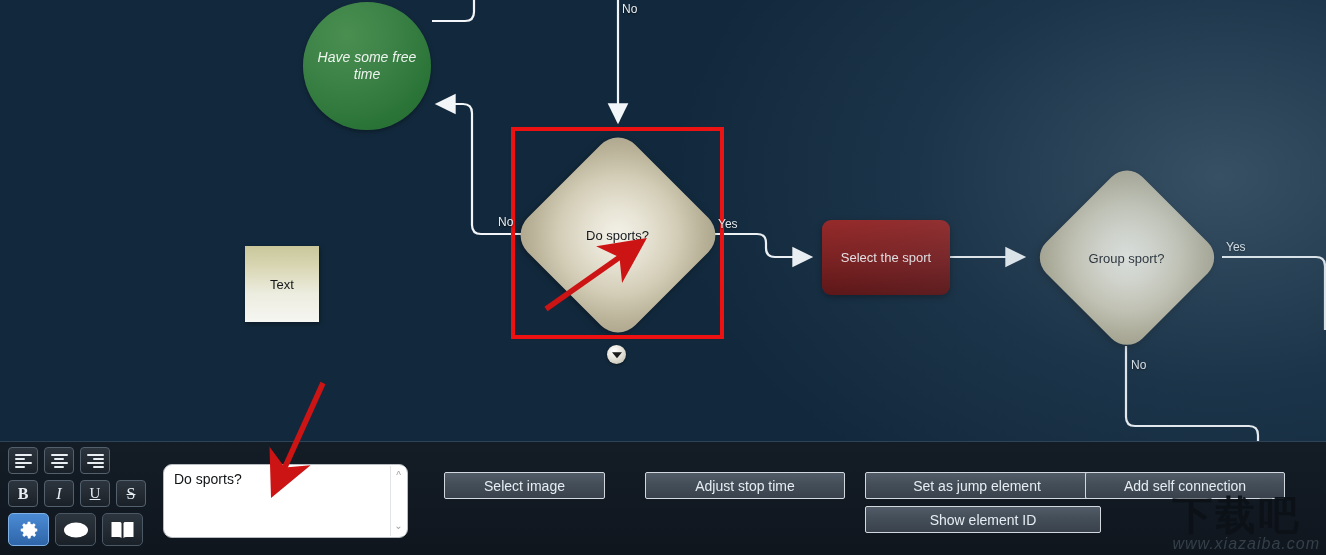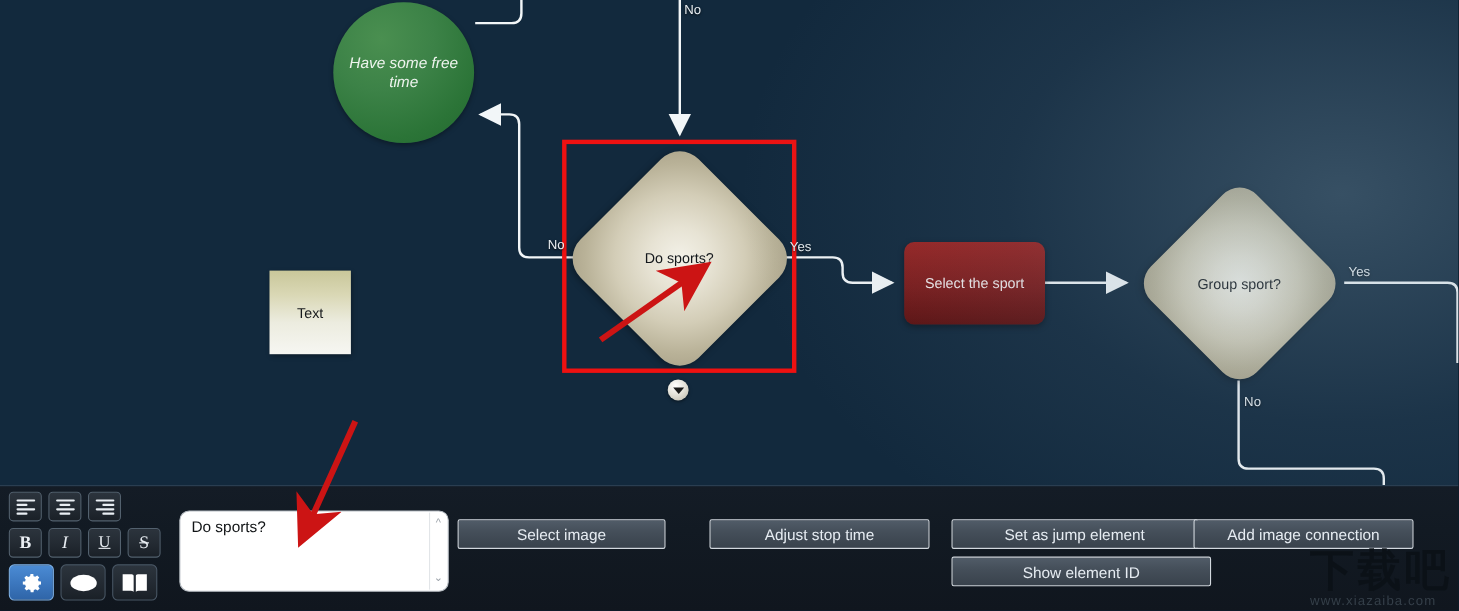--- a/index.html
+++ b/index.html
@@ -227,24 +227,25 @@
   #watermark .wm-cn {
     font-family: "DejaVu Sans", sans-serif;
     font-weight: bold;
     font-size: 40px;
     line-height: 40px;
     letter-spacing: 3px;
     color: #0b1117;
     opacity: 0.92;
   }
   #watermark .wm-url {
-    font-size: 12px;
+    font-size: 16px;
     letter-spacing: 1px;
     color: #3b4650;
     opacity: 0.85;
+    font-style: italic;
   }
 </style>
 </head>
 <body>
 
 <div id="app">
 
   <div id="canvas">
 
     <svg id="svg-layer" viewBox="0 0 1326 441">
@@ -374,24 +375,24 @@
     </div>
 
     <div id="text-editor">
       <div class="ta-text">Do sports?</div>
       <div class="scrollbar">
         <div class="sb-arrow up">^</div>
         <div class="sb-arrow down">⌄</div>
       </div>
     </div>
 
-    <div class="panel-btn" style="left:416px; top:30px; width:189px;">Select image</div>
+    <div class="panel-btn" style="left:444px; top:30px; width:161px;">Select image</div>
     <div class="panel-btn" style="left:645px; top:30px; width:200px;">Adjust stop time</div>
     <div class="panel-btn" style="left:865px; top:30px; width:224px;">Set as jump element</div>
-    <div class="panel-btn" style="left:1085px; top:30px; width:200px;">Add image connection</div>
+    <div class="panel-btn" style="left:1085px; top:30px; width:200px;">Add self connection</div>
     <div class="panel-btn" style="left:865px; top:64px; width:236px;">Show element ID</div>
 
     <div id="watermark">
       <div class="wm-cn">下载吧</div>
       <div class="wm-url">www.xiazaiba.com</div>
     </div>
   </div>
 
   <svg id="annotation-layer" viewBox="0 0 1326 555">
     <defs>

